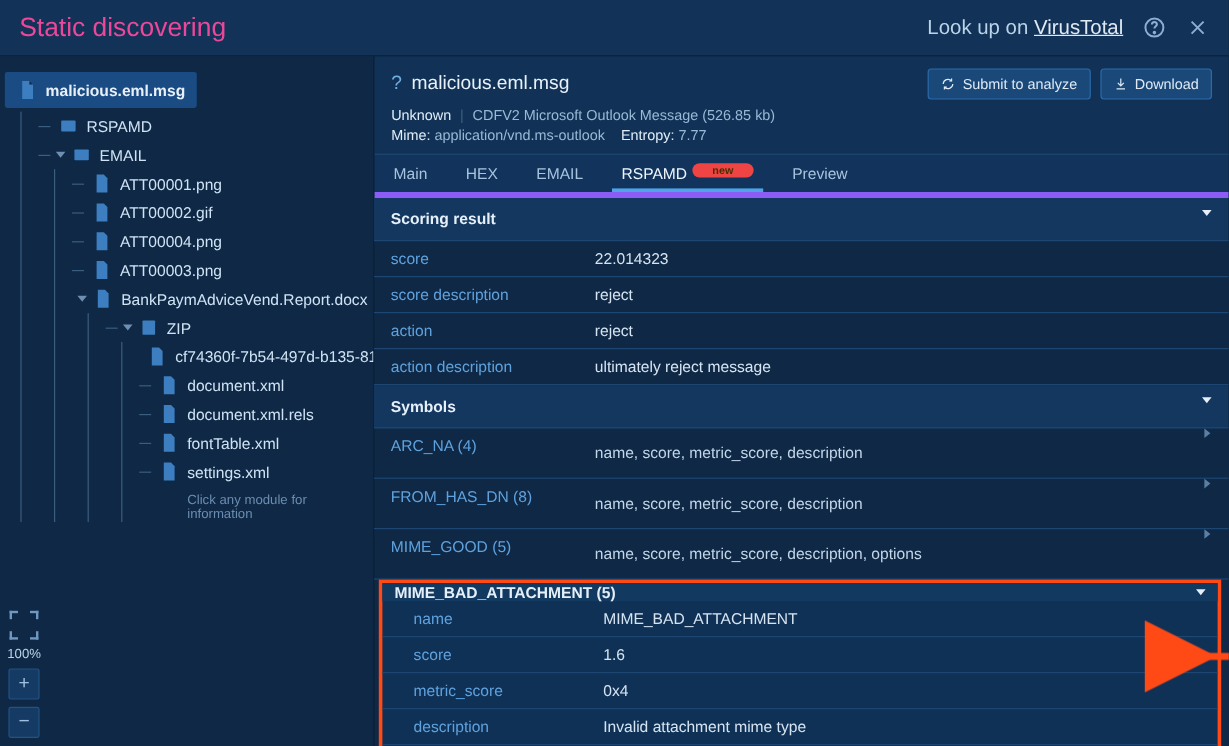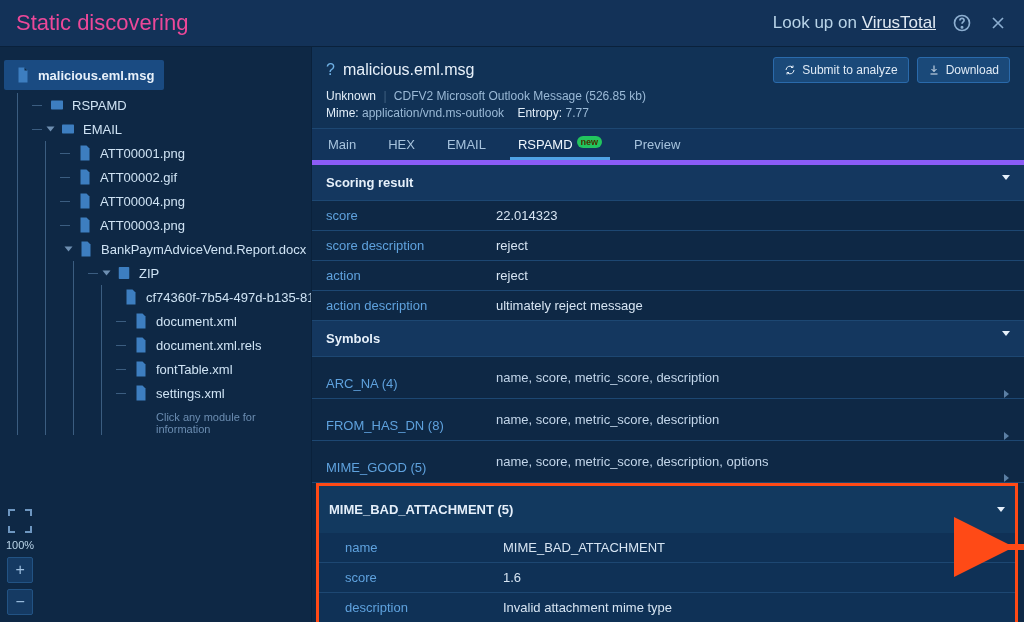--- a/index.html
+++ b/index.html
@@ -134,45 +134,45 @@
   .meta{ margin-top:6px; font-size:12px; color:#9ab9d6; }
   .meta .sep{ color:#3f5f80; margin:0 4px; }
   .meta .k{ color:#e2eef9; }
   .meta-row2{ margin-top:3px; font-size:12px; color:#9ab9d6; }
   .meta-row2 .lbl{ color:#e2eef9; }
 
   .tabs{ display:flex; background:#12345c; border-top:1px solid #1d4772; border-bottom:5px solid #8b5cf6; }
   .tab{ padding:8px 16px; color:#a7c3dd; cursor:pointer; position:relative; }
   .tab.active{ color:#eef6fd; }
   .tab.active::after{ content:""; position:absolute; left:8px; right:8px; bottom:0; height:3px; background:#4fa3e6; }
-  .badge-new{ background:#22c55e; color:#4a2f00; font-size:9px; font-weight:700;
-    padding:1px 4px; border-radius:6px; margin-left:4px; vertical-align:top; }
+  .badge-new{ background:#ef4444; color:#4a2f00; font-size:9px; font-weight:700;
+    padding:1px 17px; border-radius:6px; margin-left:4px; vertical-align:top; }
 
   .pane{ overflow-y:auto; height: calc(622px - 46px - 109px); }
   .section-hd{
     display:flex; justify-content:space-between; 
     padding:10px 14px; background:#14375f; color:#e6f0fa; font-weight:600;
     border-bottom:1px solid #1d4772;
   }
   .kv{ display:flex; border-bottom:1px solid #1d4772; }
   .kv .k{ width:170px; padding:7px 14px; color:#5fa2de; }
   .kv .v{ flex:1; padding:7px 14px; color:#d6e4f2; }
-  .sym-row{ display:flex; align-items:flex-end; border-bottom:1px solid #1d4772; cursor:pointer; }
+  .sym-row{ display:flex; align-items:flex-start; border-bottom:1px solid #1d4772; cursor:pointer; }
   .sym-row .sname{ width:170px; padding:7px 14px; color:#5fa2de; }
   .sym-row .sdesc{ flex:1; padding:13px 14px; color:#c2d5e9; }
   .sym-row .chev{ width:20px; color:#5b7fa4; }
   .chev-r{ width:0;height:0;border-top:4px solid transparent;border-bottom:4px solid transparent;border-left:5px solid currentColor; }
   .chev-d{ width:0;height:0;border-left:4px solid transparent;border-right:4px solid transparent;border-top:5px solid currentColor; }
 
   
   .hl{
     border:3px solid #ff4a16; margin:0 6px 0 4px; background:#0f3156;
   }
   .hl .sym-hd{
-    display:flex; align-items:center; padding:16px 10px; background:#12395f;
+    display:flex; align-items:center; padding:0 10px; background:#12395f;
     color:#e5effa; font-weight:600; font-size:13px; justify-content:space-between;
   }
   .hl .kv .k{ padding-left:26px; }
 
   
   .annot{
     position:absolute; left:690px; top:530px; pointer-events:none;
   }
   .annot svg{ overflow:visible; }
 </style>
@@ -475,20 +475,24 @@
         </div>
         <div class="kv">
             <div class="k">name</div>
             <div class="v">MIME_BAD_ATTACHMENT</div>
           </div>
         <div class="kv">
             <div class="k">score</div>
             <div class="v">1.6</div>
           </div>
         <div class="kv">
+            <div class="k">metric_score</div>
+            <div class="v">0x4</div>
+          </div>
+        <div class="kv">
             <div class="k">description</div>
             <div class="v">Invalid attachment mime type</div>
           </div>
         <div class="kv">
             <div class="k">options</div>
             <div class="v">jpg</div>
           </div>
       </div>
 
     </div>

